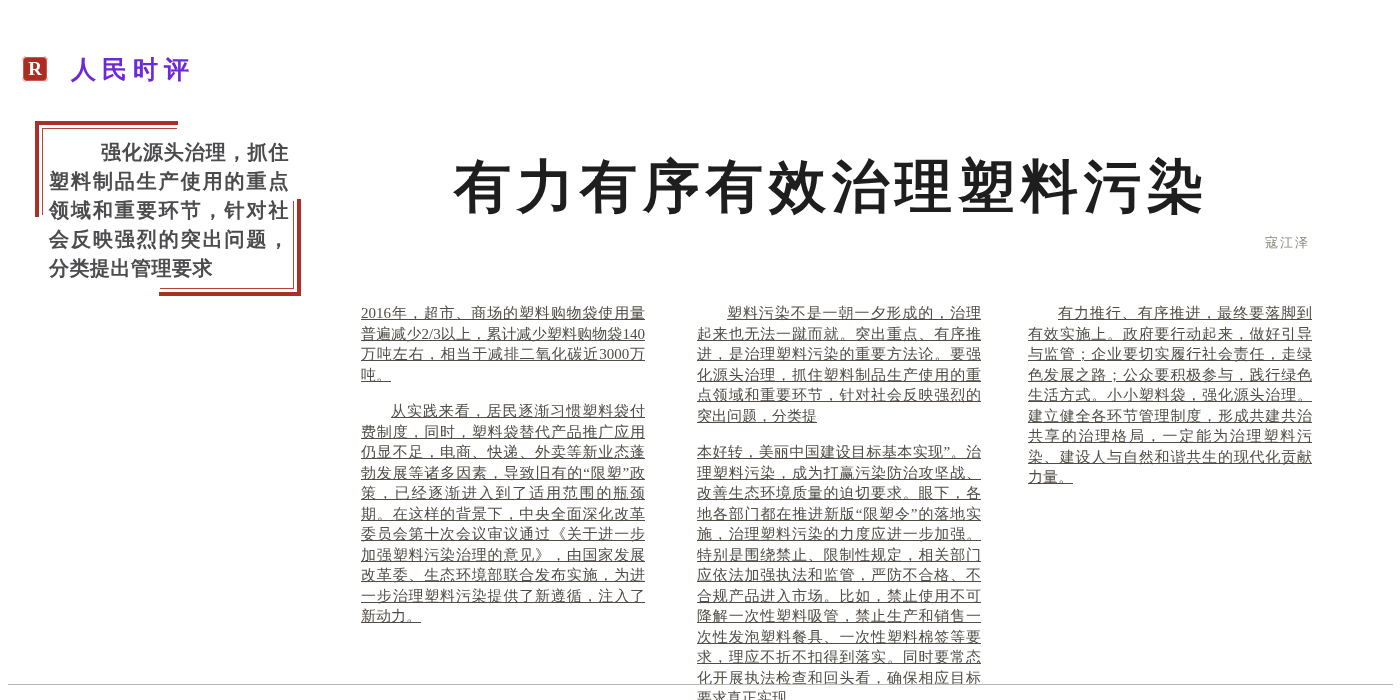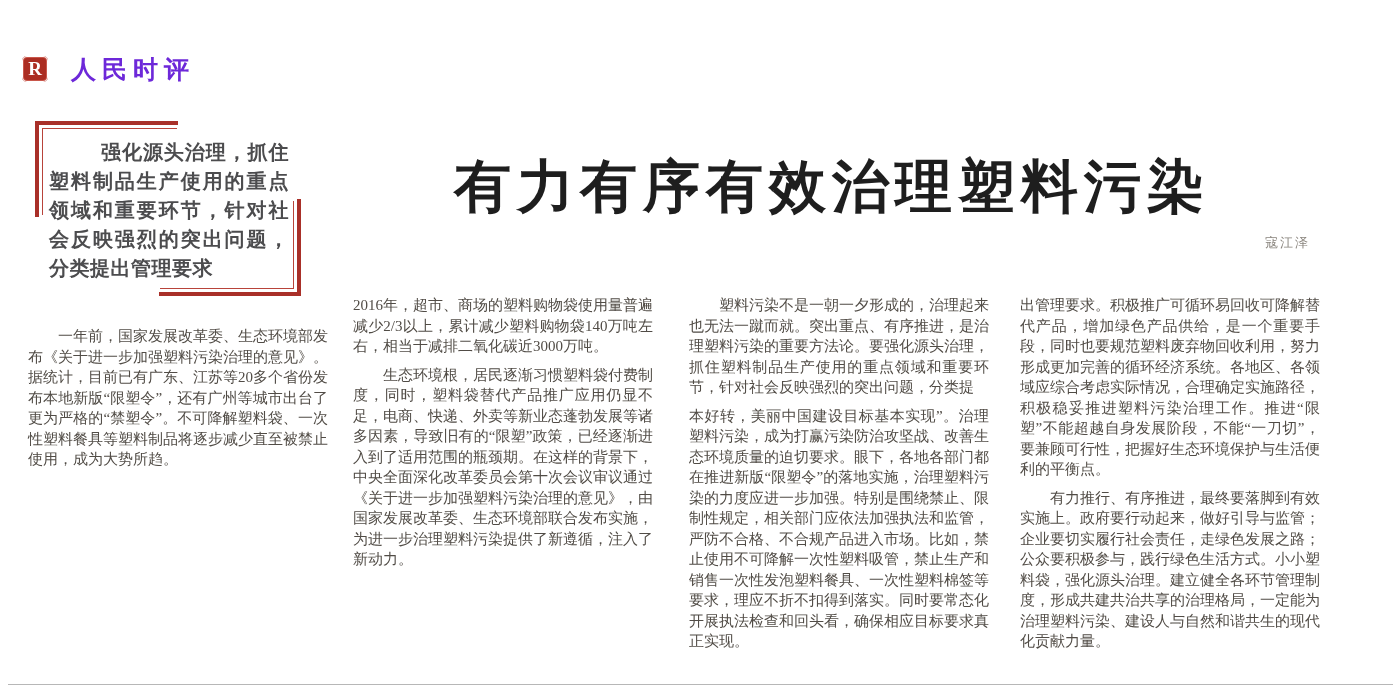--- a/index.html
+++ b/index.html
@@ -64,21 +64,21 @@
   .col {
     position:absolute; width:316px;
     font-family:"Liberation Serif", serif;
     font-size:15px; line-height:20.5px; color:#514c46;
     text-align:justify;
   }
   .col-1 { left:20px;   top:318px; }
   .col-2 { left:345px;  top:287px; }
   .col-3 { left:681px;  top:287px; }
   .col-4 { left:1012px; top:287px; }
-  .body-p { margin:8px; text-indent:2em; }
+  .body-p { margin:16px; text-indent:2em;text-decoration:underline; }
   .body-p.cont { text-indent:0; }
 
   .bottom-rule {
     position:absolute; left:8px; top:684px; width:1385px; height:1px;
     background:#b7b7b7;
   }
 </style>
 </head>
 <body>
 
@@ -93,30 +93,28 @@
     <span class="bracket tl"></span>
     <span class="bracket br"></span>
     <p class="pq-text">强化源头治理，抓住塑料制品生产使用的重点领域和重要环节，针对社会反映强烈的突出问题，分类提出管理要求</p>
   </div>
 
   <h1 class="headline">有力有序有效治理塑料污染</h1>
 
   <div class="byline">寇江泽</div>
 
   <div class="col col-1">
-      <p class="body-p">一年前，国家发展改革委、生态环境部发布《关于进一步加强塑料污染治理的意见》。据统计，目前已有广东、江苏等20多个省份发布本地新版“限塑令”，还有广州等城市出台了更为严格的“禁塑令”。不可降解塑料袋、一次性塑料餐具等塑料制品将逐步减少直至被禁止使用，成为大势所趋。</p>
     </div>
   <div class="col col-2">
       <p class="body-p cont">2016年，超市、商场的塑料购物袋使用量普遍减少2/3以上，累计减少塑料购物袋140万吨左右，相当于减排二氧化碳近3000万吨。</p>
-      <p class="body-p">生态环境根，居民逐渐习惯塑料袋付费制度，同时，塑料袋替代产品推广应用仍显不足，电商、快递、外卖等新业态蓬勃发展等诸多因素，导致旧有的“限塑”政策，已经逐渐进入到了适用范围的瓶颈期。在这样的背景下，中央全面深化改革委员会第十次会议审议通过《关于进一步加强塑料污染治理的意见》，由国家发展改革委、生态环境部联合发布实施，为进一步治理塑料污染提供了新遵循，注入了新动力。</p>
+      <p class="body-p">从实践来看，居民逐渐习惯塑料袋付费制度，同时，塑料袋替代产品推广应用仍显不足，电商、快递、外卖等新业态蓬勃发展等诸多因素，导致旧有的“限塑”政策，已经逐渐进入到了适用范围的瓶颈期。在这样的背景下，中央全面深化改革委员会第十次会议审议通过《关于进一步加强塑料污染治理的意见》，由国家发展改革委、生态环境部联合发布实施，为进一步治理塑料污染提供了新遵循，注入了新动力。</p>
     </div>
   <div class="col col-3">
       <p class="body-p">塑料污染不是一朝一夕形成的，治理起来也无法一蹴而就。突出重点、有序推进，是治理塑料污染的重要方法论。要强化源头治理，抓住塑料制品生产使用的重点领域和重要环节，针对社会反映强烈的突出问题，分类提</p>
       <p class="body-p cont">本好转，美丽中国建设目标基本实现”。治理塑料污染，成为打赢污染防治攻坚战、改善生态环境质量的迫切要求。眼下，各地各部门都在推进新版“限塑令”的落地实施，治理塑料污染的力度应进一步加强。特别是围绕禁止、限制性规定，相关部门应依法加强执法和监管，严防不合格、不合规产品进入市场。比如，禁止使用不可降解一次性塑料吸管，禁止生产和销售一次性发泡塑料餐具、一次性塑料棉签等要求，理应不折不扣得到落实。同时要常态化开展执法检查和回头看，确保相应目标要求真正实现。</p>
     </div>
   <div class="col col-4">
-      <p class="body-p cont">出管理要求。积极推广可循环易回收可降解替代产品，增加绿色产品供给，是一个重要手段，同时也要规范塑料废弃物回收利用，努力形成更加完善的循环经济系统。各地区、各领域应综合考虑实际情况，合理确定实施路径，积极稳妥推进塑料污染治理工作。推进“限塑”不能超越自身发展阶段，不能“一刀切”，要兼顾可行性，把握好生态环境保护与生活便利的平衡点。</p>
       <p class="body-p">有力推行、有序推进，最终要落脚到有效实施上。政府要行动起来，做好引导与监管；企业要切实履行社会责任，走绿色发展之路；公众要积极参与，践行绿色生活方式。小小塑料袋，强化源头治理。建立健全各环节管理制度，形成共建共治共享的治理格局，一定能为治理塑料污染、建设人与自然和谐共生的现代化贡献力量。</p>
     </div>
 
   <div class="bottom-rule"></div>
 
 </div>
 
 </body></html>

